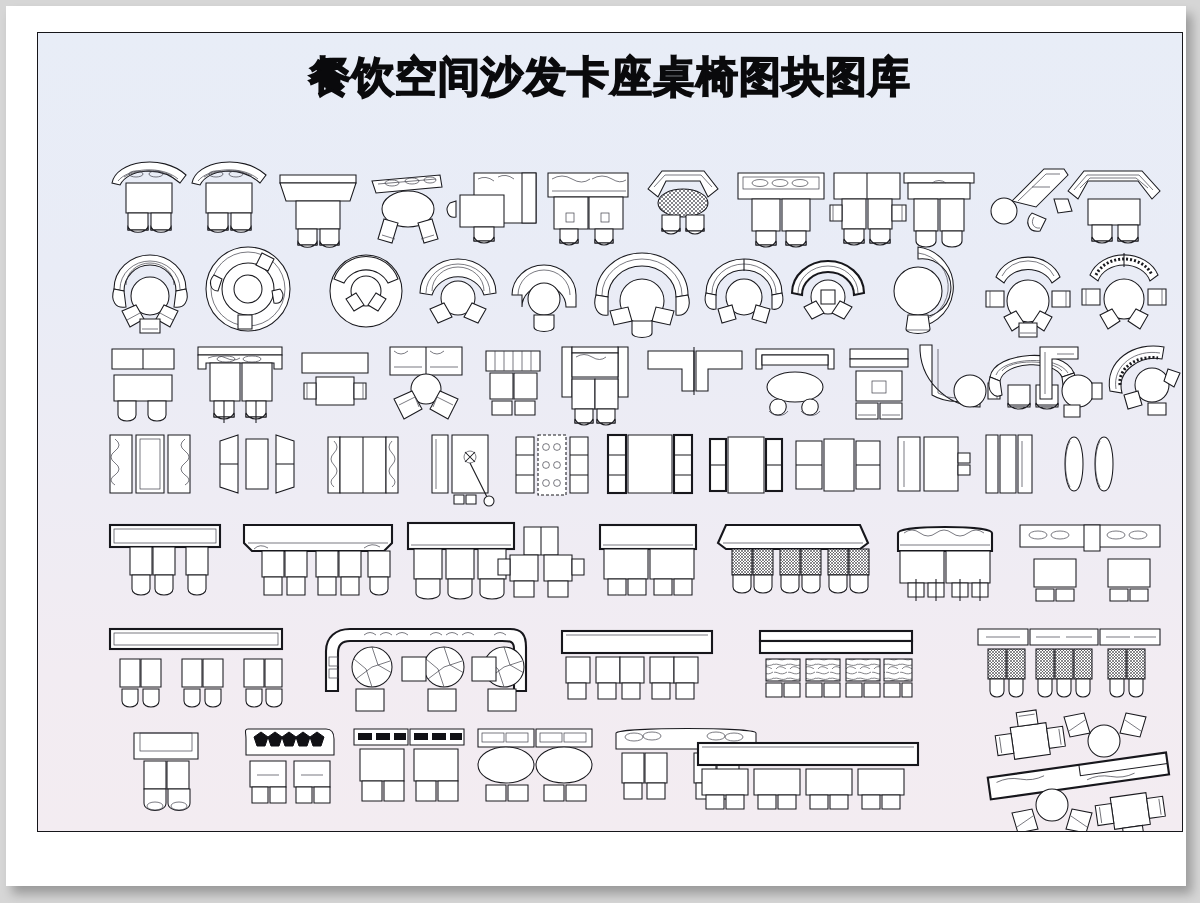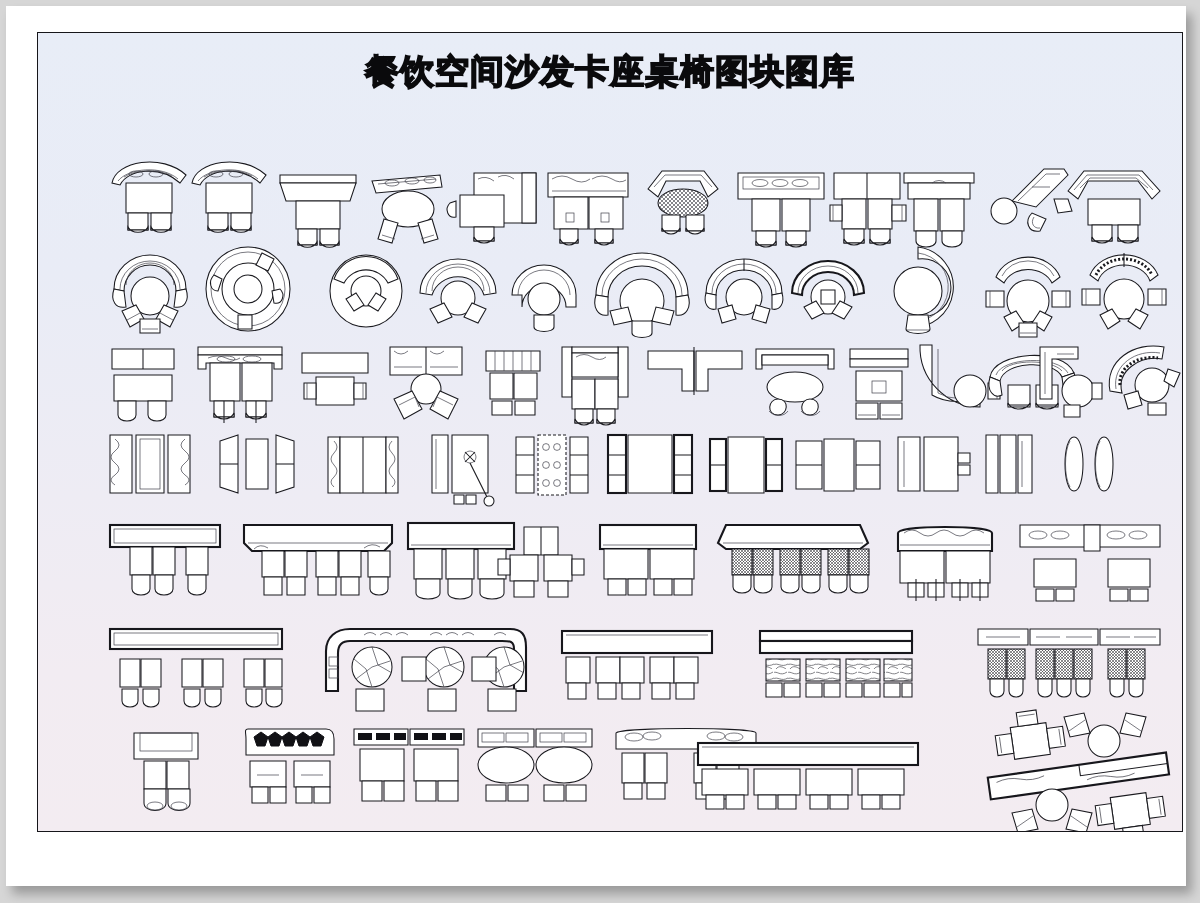--- a/index.html
+++ b/index.html
@@ -25,21 +25,21 @@
     border:1.6px solid #16161a;
     background:linear-gradient(180deg,#e8edf7 0%, #e9ecf6 30%, #eeecf4 58%, #f2ecf2 80%, #f3ecf1 100%);
     box-sizing:border-box;
     overflow:hidden;
   }
   .poster-title{
     position:absolute;left:0;top:16px;width:100%;
     text-align:center;
     font-family:"DejaVu Sans","Liberation Sans",sans-serif;
     font-weight:bold;
-    font-size:34px;
+    font-size:42px;
     letter-spacing:1px;
     color:#0a0a0c;
     -webkit-text-stroke:1.6px #0a0a0c;
     text-shadow:0 0 1px #0a0a0c;
     user-select:none;
   }
   .blocks-canvas{
     position:absolute;left:0;top:0;width:1146px;height:800px;
   }
   .blocks-canvas svg{display:block;width:1146px;height:800px;}

